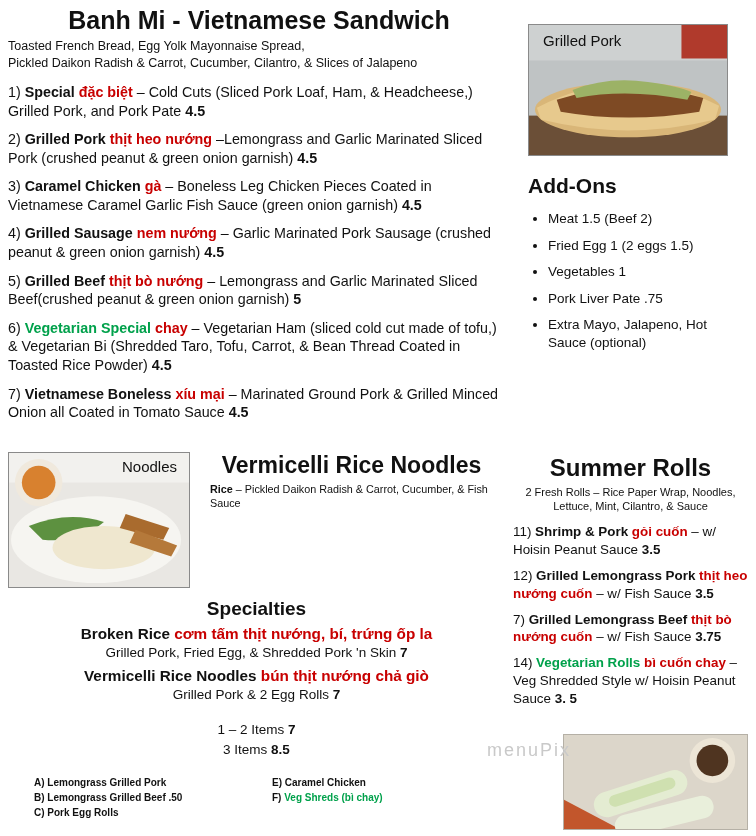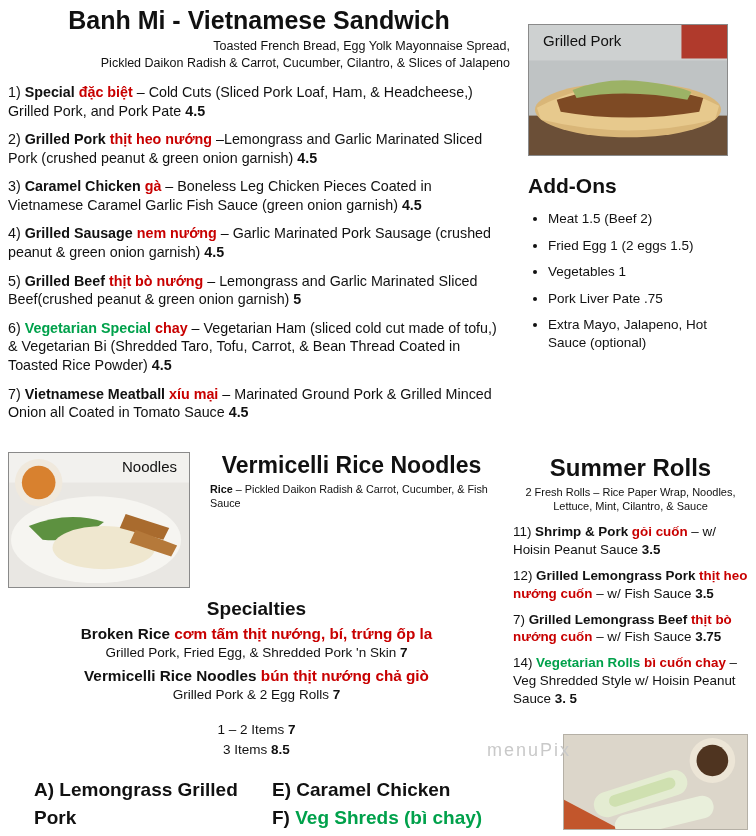--- a/index.html
+++ b/index.html
@@ -14,21 +14,21 @@
   b { font-weight: bold; }
 
   .page { position: relative; width: 756px; height: 836px; }
 
   
   .top { display: flex; padding: 4px 8px 0 8px; }
   .top-left { width: 502px; flex: none; }
   .top-right { flex: 1; padding-left: 16px; position: relative; }
 
   .bm-title { font-size: 25px; font-weight: bold; text-align: center; margin: 2px 0 3px; }
-  .bm-subtitle { font-size: 12.5px; text-align: right; line-height: 1.32; }
+  .bm-subtitle { font-size: 12.5px; text-align: left; line-height: 1.32; }
   .bm-items { margin-top: 12px; }
   .bm-item { font-size: 14.3px; line-height: 1.3; margin-bottom: 10px; }
   .bm-item .price { font-weight: bold; }
 
   .photo { position: relative; border: 1px solid #8a8a8a; background:#ddd; }
   .photo svg { display: block; width: 100%; height: 100%; }
   .photo-label { position: absolute; font-size: 15px; color: #111; }
 
   .gp-photo { width: 200px; height: 132px; margin: 20px 0 0 2px; }
   .gp-photo .photo-label { left: 14px; top: 7px; }
@@ -51,21 +51,21 @@
 
   .spec-title { font-size: 19px; font-weight: bold; text-align: center; margin: 10px 0 4px; }
   .spec-main { font-size: 15.3px; font-weight: bold; text-align: center; line-height: 1.3; }
   .spec-sub  { font-size: 13.5px; text-align: center; line-height: 1.3; margin-bottom: 5px; }
   .pricing   { font-size: 13.5px; text-align: center; line-height: 1.5; }
   .pricing-block { margin-top: 16px; }
 
   .combos { display: flex; margin: 16px 0 0 26px; }
   .combo-col { width: 238px; }
   .combo-col.rt { width: auto; }
-  .combo-item { font-size: 19px; font-weight: bold; line-height: 1.48; }
+  .combo-item { font-size: 10px; font-weight: bold; line-height: 1.48; }
 
   .sr-title { font-size: 24px; font-weight: bold; text-align: center; margin: 2px 0 3px; }
   .sr-subtitle { font-size: 11px; text-align: center; line-height: 1.32; }
   .sr-items { margin-top: 9px; }
   .sr-item { font-size: 13.4px; line-height: 1.34; margin-bottom: 8px; }
   .sr-item .price { font-weight: bold; }
 
   .rolls-photo-wrap { position: relative; margin-top: 26px; }
   .rolls-photo { width: 185px; height: 96px; margin-left: auto; border: 1px solid #b5b0a6; }
   .watermark {
@@ -86,21 +86,21 @@
         <div>Toasted French Bread, Egg Yolk Mayonnaise Spread,</div>
         <div>Pickled Daikon Radish &amp; Carrot, Cucumber, Cilantro, &amp; Slices of Jalapeno</div>
       </div>
       <div class="bm-items">
         <p class="bm-item"><span>1) </span><b>Special</b><b class="red"> đặc biệt</b><span> – Cold Cuts (Sliced Pork Loaf, Ham, &amp; Headcheese,) Grilled Pork, and Pork Pate </span><b class="price">4.5</b></p>
         <p class="bm-item"><span>2) </span><b>Grilled Pork</b><b class="red"> thịt heo nướng</b><span> –Lemongrass and Garlic Marinated Sliced Pork (crushed peanut &amp; green onion garnish) </span><b class="price">4.5</b></p>
         <p class="bm-item"><span>3) </span><b>Caramel Chicken</b><b class="red"> gà</b><span> – Boneless Leg Chicken Pieces Coated in Vietnamese Caramel Garlic Fish Sauce (green onion garnish) </span><b class="price">4.5</b></p>
         <p class="bm-item"><span>4) </span><b>Grilled Sausage</b><b class="red"> nem nướng</b><span> – Garlic Marinated Pork Sausage (crushed peanut &amp; green onion garnish) </span><b class="price">4.5</b></p>
         <p class="bm-item"><span>5) </span><b>Grilled Beef</b><b class="red"> thịt bò nướng</b><span> – Lemongrass and Garlic Marinated Sliced Beef(crushed peanut &amp; green onion garnish) </span><b class="price">5</b></p>
         <p class="bm-item"><span>6) </span><b class="green">Vegetarian Special</b><b class="red"> chay</b><span> – Vegetarian Ham (sliced cold cut made of tofu,) &amp; Vegetarian Bi (Shredded Taro, Tofu, Carrot, &amp; Bean Thread Coated in Toasted Rice Powder) </span><b class="price">4.5</b></p>
-        <p class="bm-item"><span>7) </span><b>Vietnamese Meatball</b><b class="red"> xíu mại</b><span> – Marinated Ground Pork &amp; Grilled Minced Onion all Coated in Tomato Sauce </span><b class="price">4.5</b></p>
+        <p class="bm-item"><span>7) </span><b>Vietnamese Boneless</b><b class="red"> xíu mại</b><span> – Marinated Ground Pork &amp; Grilled Minced Onion all Coated in Tomato Sauce </span><b class="price">4.5</b></p>
       </div>
     </div>
 
     <div class="top-right">
       <div class="photo gp-photo">
         <svg viewBox="0 0 200 132" preserveAspectRatio="none" aria-hidden="true">
           <rect width="200" height="132" fill="#bfc3c4"></rect>
           <rect width="200" height="36" fill="#ced1d1"></rect>
           <rect x="154" width="46" height="34" fill="#b03a2c"></rect>
           <rect y="92" width="200" height="40" fill="#6b4f37"></rect>

